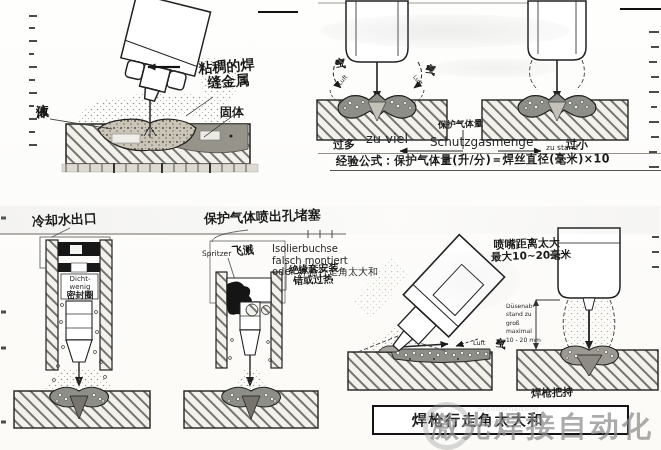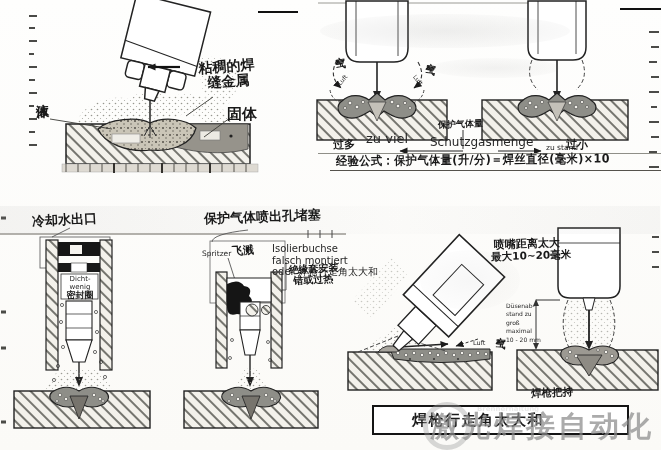--- a/index.html
+++ b/index.html
@@ -278,21 +278,21 @@
   <div class="smudge" style="left:320px;top:14px;width:250px;height:34px;border-radius:50%;background:radial-gradient(ellipse,rgba(150,150,150,0.16),rgba(150,150,150,0))"></div>
   <div class="smudge" style="left:430px;top:58px;width:130px;height:20px;border-radius:50%;background:radial-gradient(ellipse,rgba(150,150,150,0.12),rgba(150,150,150,0))"></div>
   <div class="smudge" style="left:0px;top:206px;width:660px;height:28px;background:linear-gradient(90deg,rgba(160,160,160,0.10),rgba(160,160,160,0.02) 60%,rgba(160,160,160,0.08))"></div>
   <div class="smudge" style="left:420px;top:250px;width:100px;height:60px;border-radius:50%;background:radial-gradient(ellipse,rgba(150,150,150,0.08),rgba(150,150,150,0))"></div>
 
   <div class="lbl hand" style="left:199px;top:59px;font-size:14px;transform:rotate(-4deg)">
     <div>粘稠的焊</div>
     <div style="margin-left:8px">缝金属</div>
   </div>
   <div class="lbl hand vert" style="left:34px;top:93px;font-size:13px;transform:rotate(-3deg)">液体</div>
-  <div class="lbl hand" style="left:227px;top:106px;font-size:15px">固体</div>
+  <div class="lbl hand" style="left:220px;top:106px;font-size:12px">固体</div>
 
   <div class="lbl hand vert" style="left:332px;top:49px;font-size:10px;transform:rotate(-10deg)">空气</div>
   <div class="lbl print" style="left:337px;top:77px;font-size:6px;transform:rotate(-50deg)">Luft</div>
   <div class="lbl hand vert" style="left:426px;top:55px;font-size:10px;transform:rotate(8deg)">空气</div>
   <div class="lbl print" style="left:412px;top:77px;font-size:6px;transform:rotate(50deg)">Luft</div>
   <div class="lbl hand" style="left:438px;top:120px;font-size:9px;transform:rotate(-2deg)">保护气体量</div>
   <div class="lbl hand" style="left:333px;top:139px;font-size:11px;transform:rotate(-3deg)">过多</div>
   <div class="lbl print" style="left:366px;top:132px;font-size:13px">zu viel</div>
   <div class="lbl print" style="left:430px;top:136px;font-size:12px">Schutzgasmenge</div>
   <div class="lbl print" style="left:546px;top:144px;font-size:7.5px">zu stand</div>

